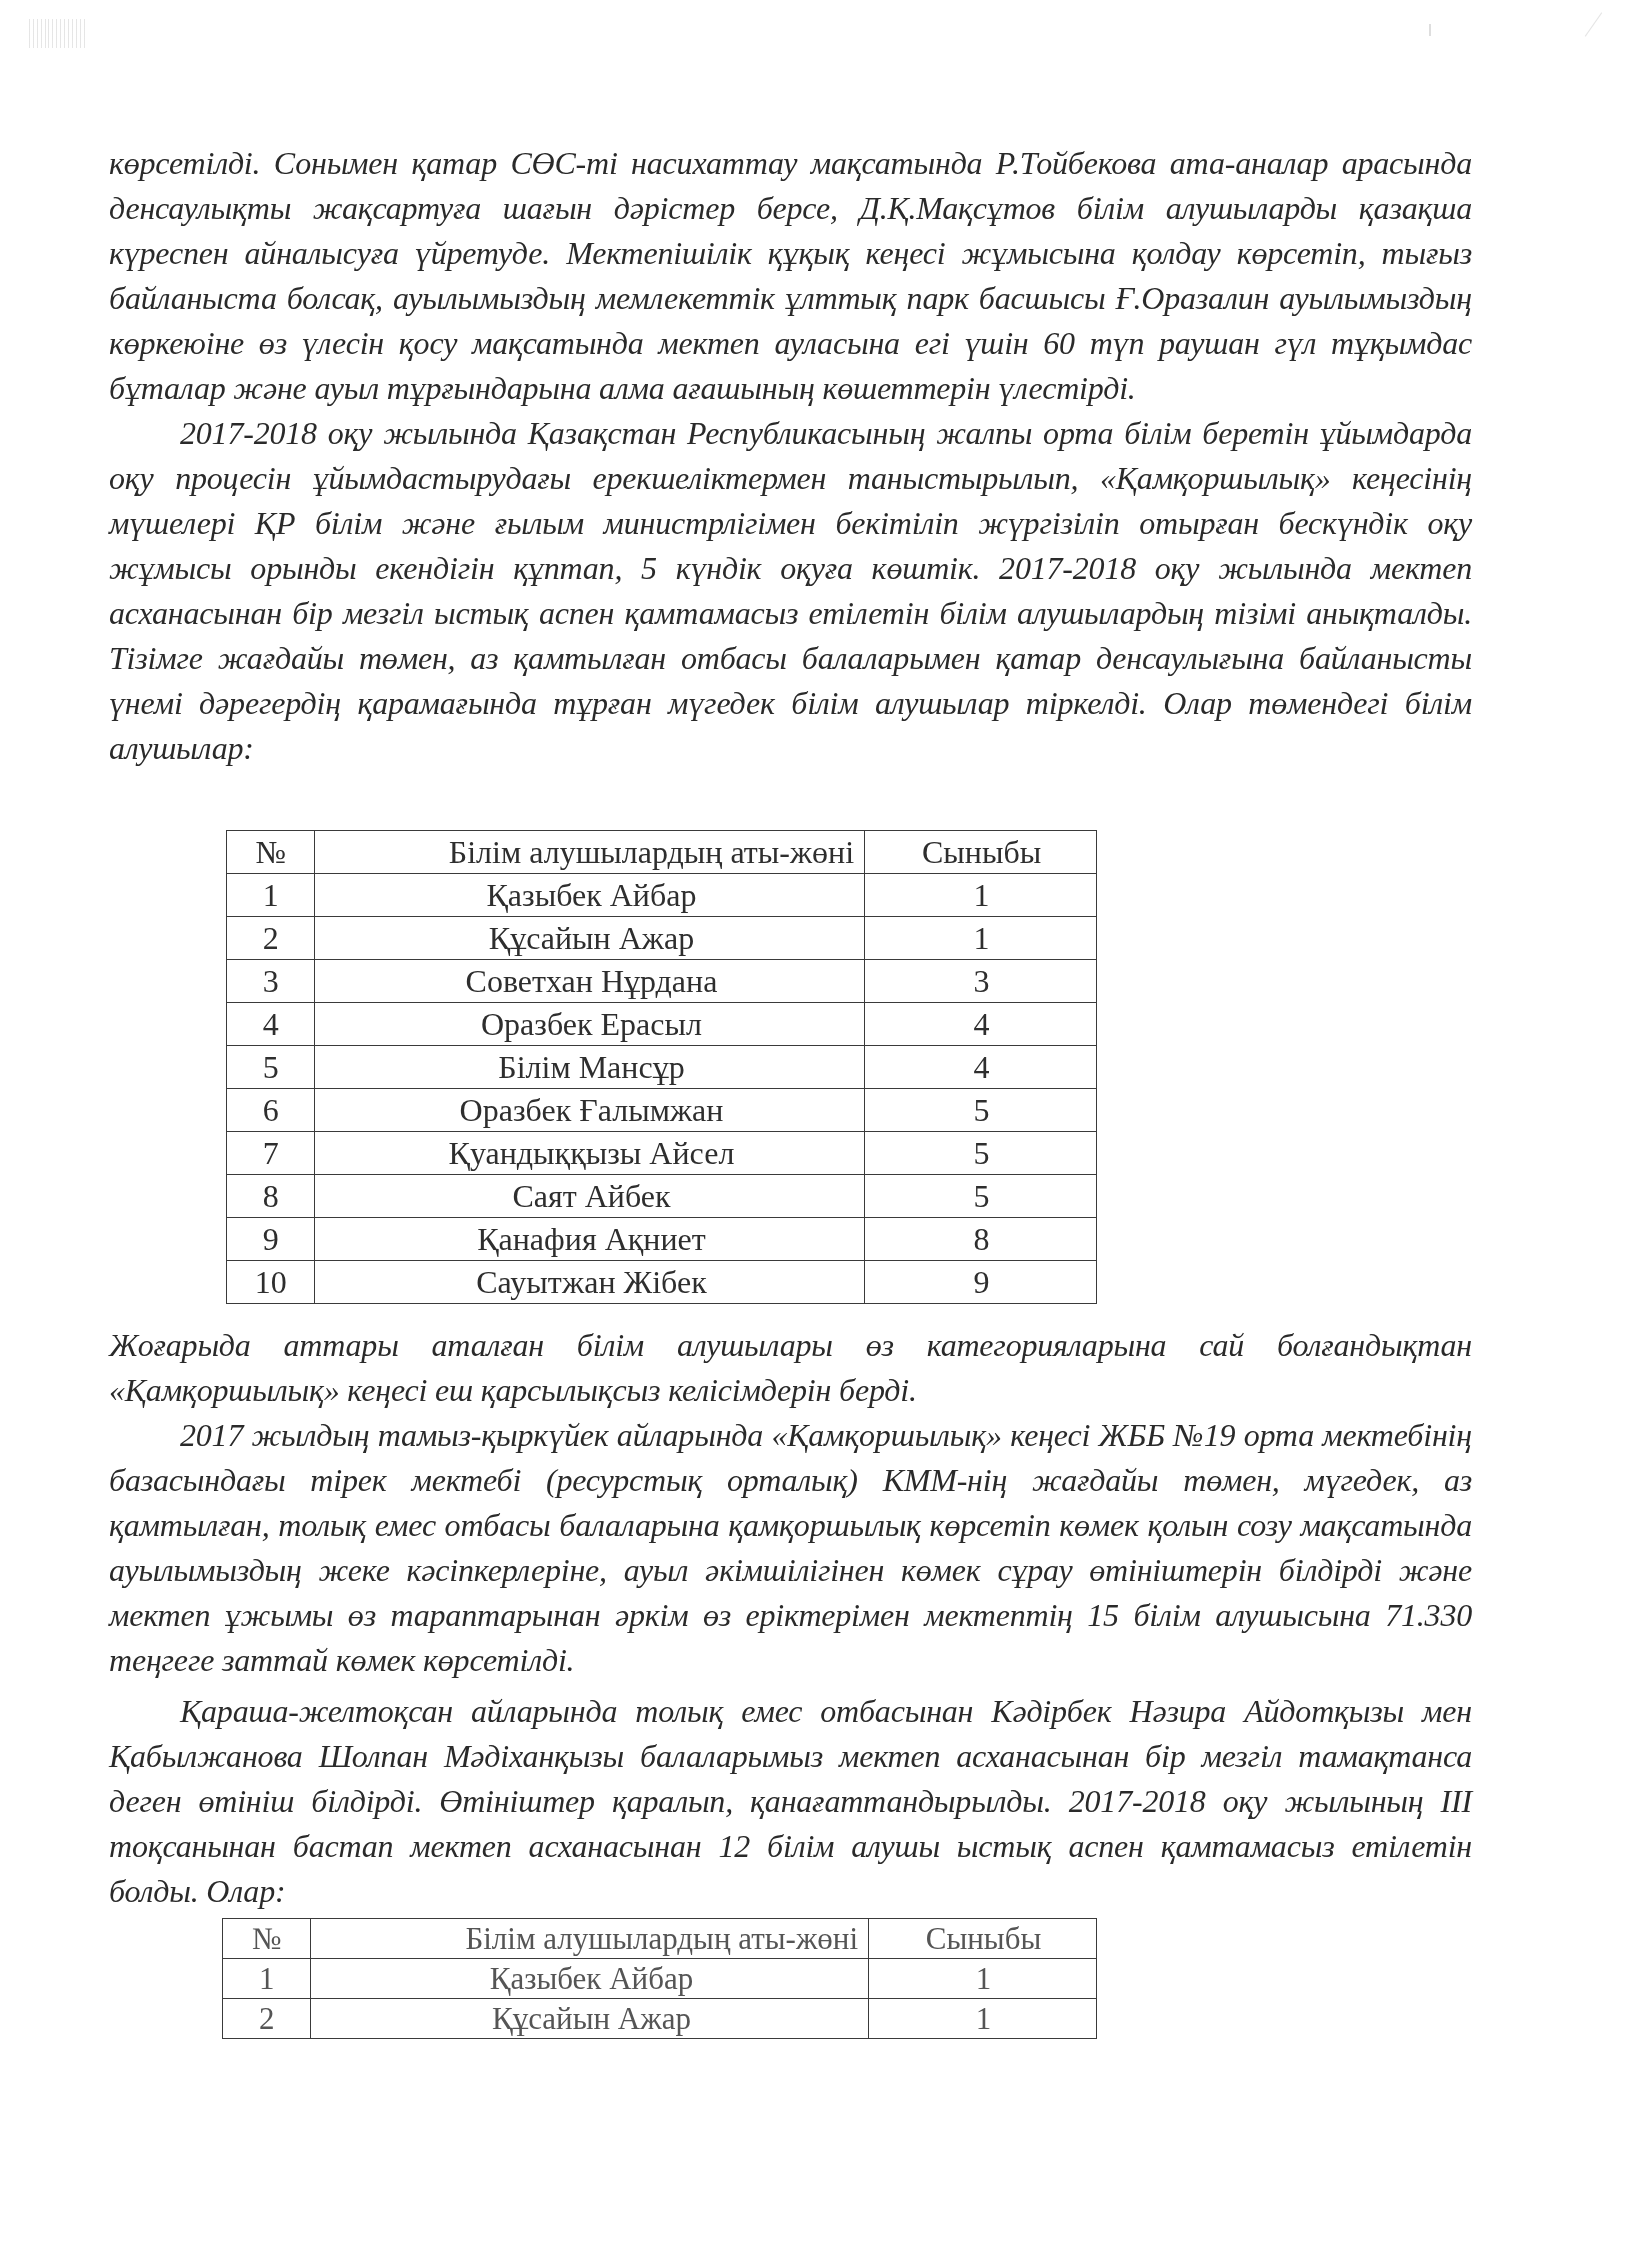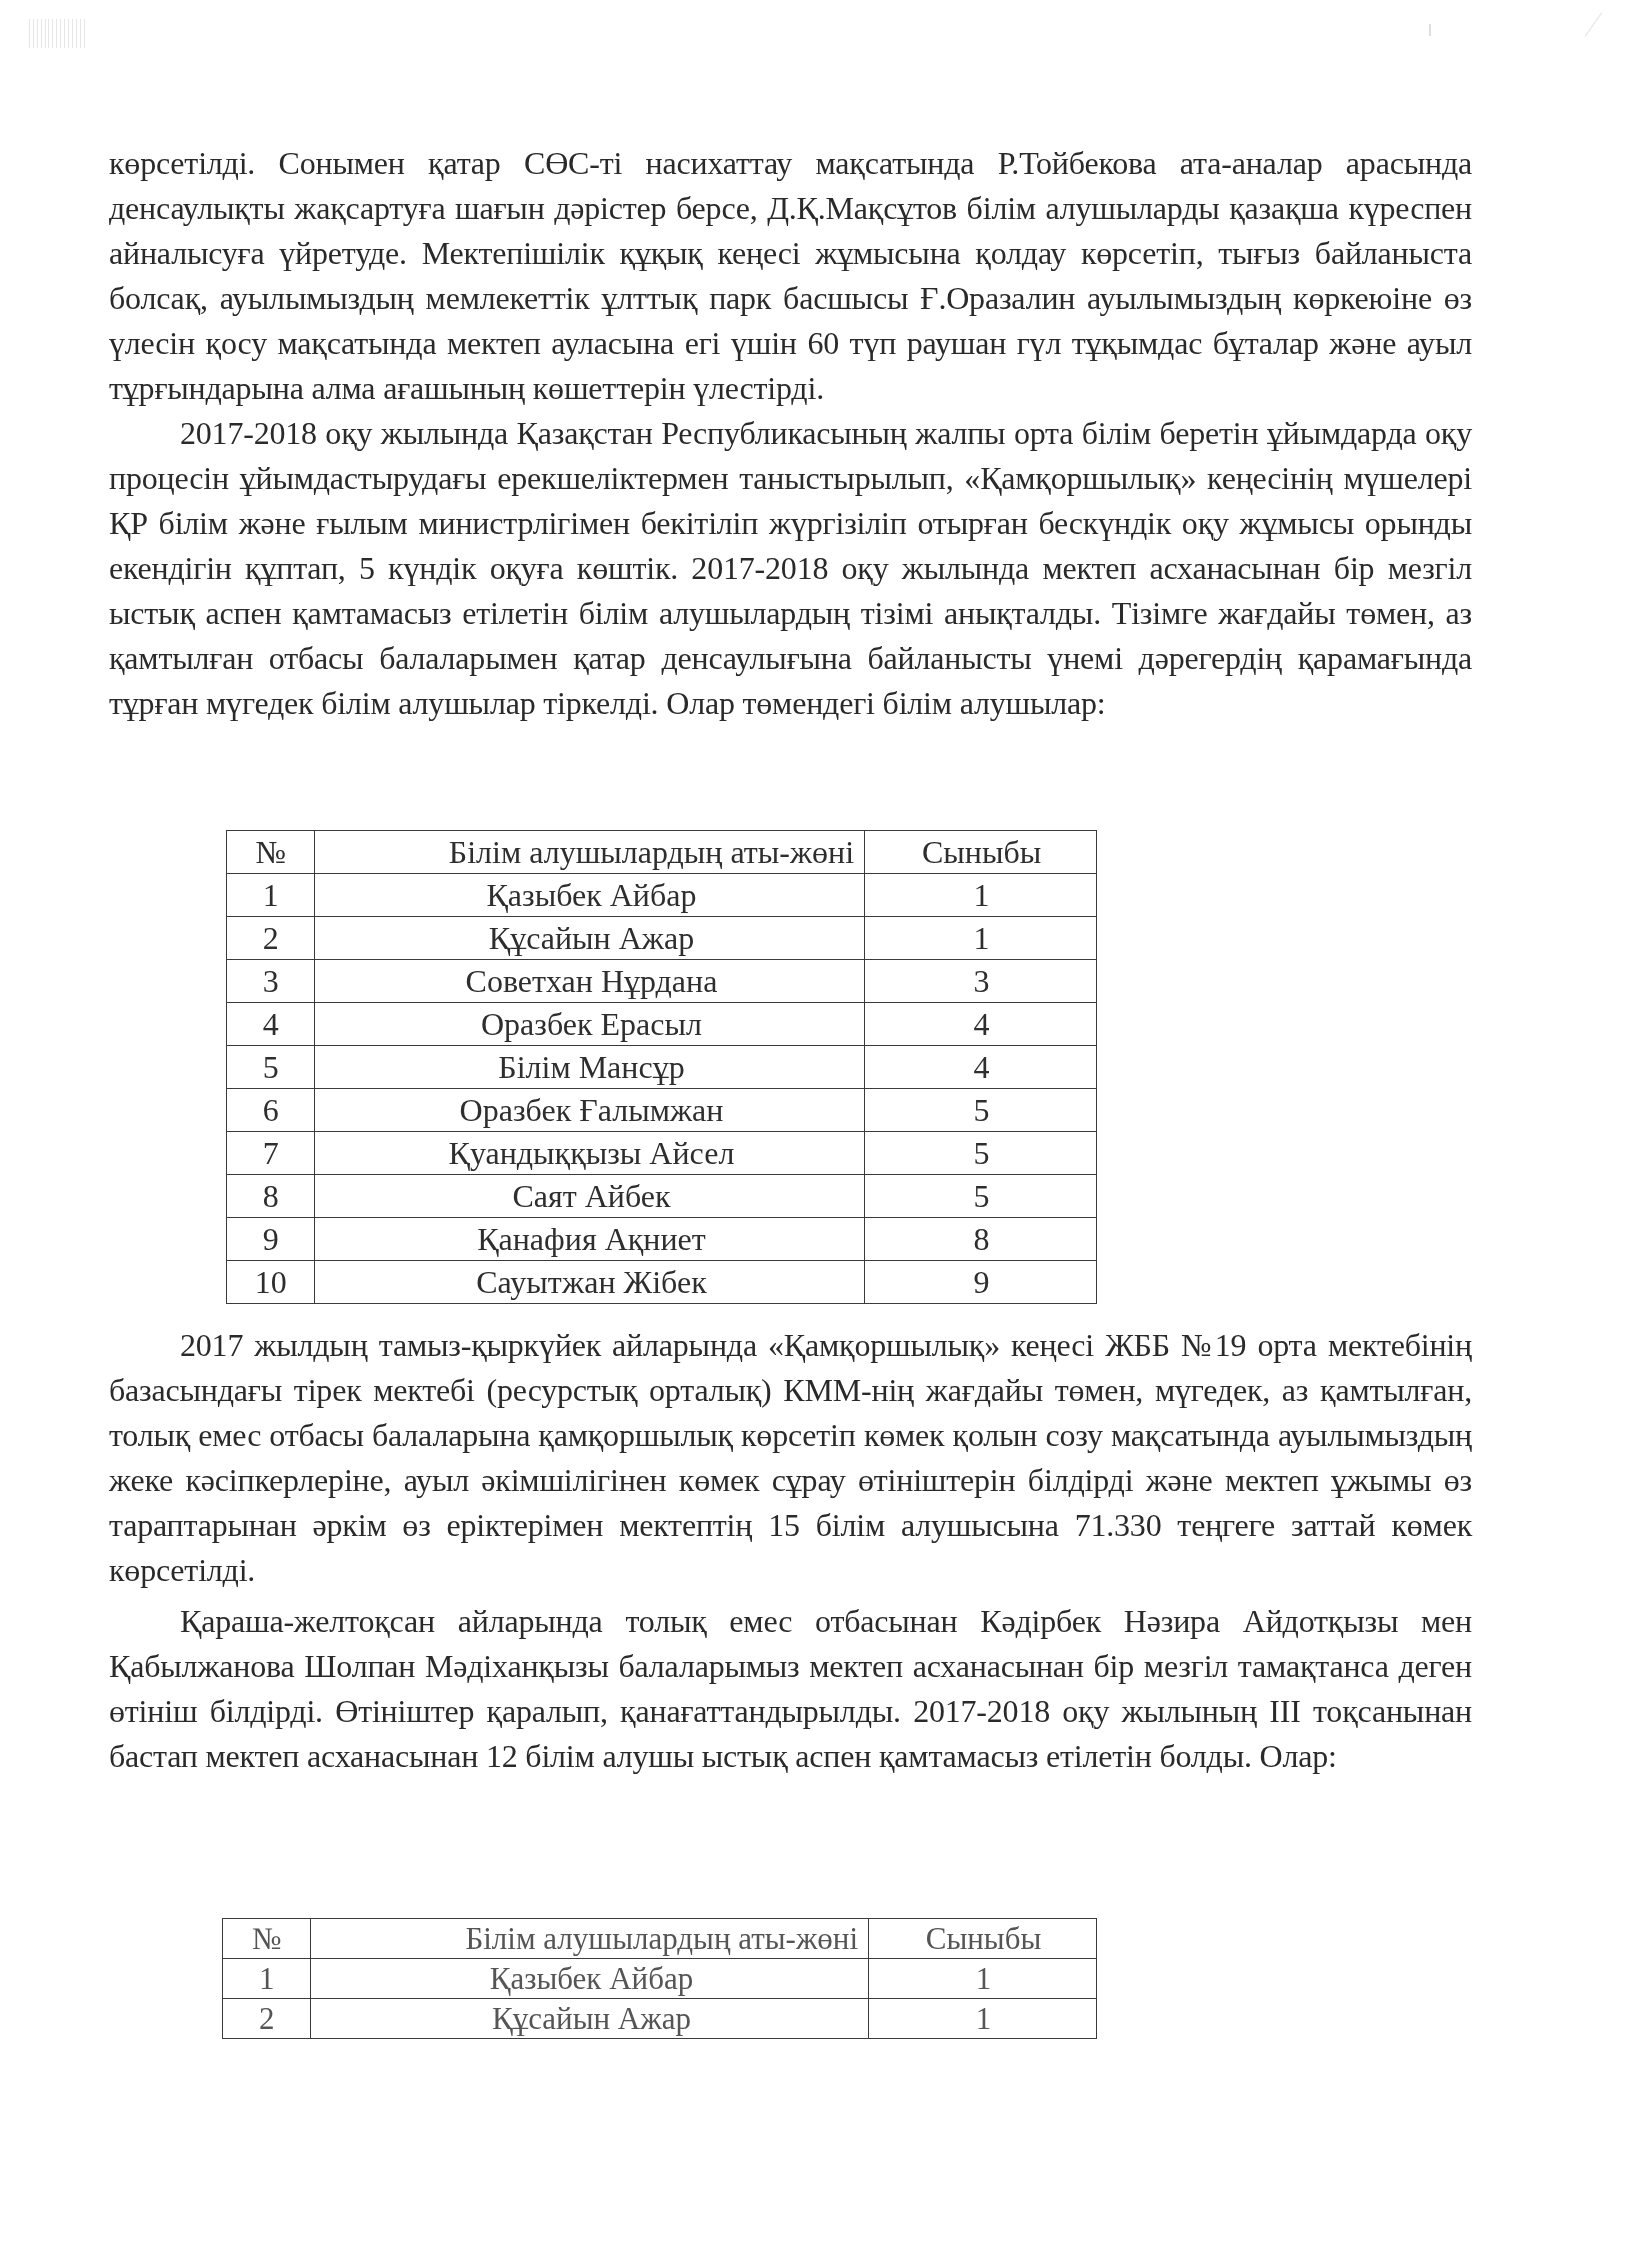--- a/index.html
+++ b/index.html
@@ -21,20 +21,21 @@
       top: 141px;
       width: 1363px;
     }
     .para {
       margin: 0;
       font-size: 32px;
       line-height: 45px;
       text-align: justify;
       text-align-last: left;
       letter-spacing: -0.2px;
+      font-style: italic;
     }
     .indent {
       text-indent: 71px;
     }
     .tbl {
       border-collapse: collapse;
       font-size: 32px;
       color: #2e2e2e;
     }
     .tbl td, .tbl th {
@@ -138,20 +139,21 @@
     </tr>
     <tr>
       <td class="c-num">10</td>
       <td class="c-name">Сауытжан Жібек</td>
       <td class="c-cls">9</td>
     </tr>
   </tbody>
 </table>
 
 <div class="page" style="top: 1323px;">
+  <p class="para">Жоғарыда аттары аталған білім алушылары өз категорияларына сай болғандықтан «Қамқоршылық» кеңесі еш қарсылықсыз келісімдерін берді.</p>
   <p class="para indent">2017 жылдың тамыз-қыркүйек айларында «Қамқоршылық» кеңесі ЖББ №19 орта мектебінің базасындағы тірек мектебі (ресурстық орталық) КММ-нің жағдайы төмен, мүгедек, аз қамтылған, толық емес отбасы балаларына қамқоршылық көрсетіп көмек қолын созу мақсатында ауылымыздың жеке кәсіпкерлеріне, ауыл әкімшілігінен көмек сұрау өтініштерін білдірді және мектеп ұжымы өз тараптарынан әркім өз еріктерімен мектептің 15 білім алушысына 71.330 теңгеге заттай көмек көрсетілді.</p>
   <p class="para indent" style="margin-top: 5.8px;">Қараша-желтоқсан айларында толық емес отбасынан Кәдірбек Нәзира Айдотқызы мен Қабылжанова Шолпан Мәдіханқызы балаларымыз мектеп асханасынан бір мезгіл тамақтанса деген өтініш білдірді. Өтініштер қаралып, қанағаттандырылды. 2017-2018 оқу жылының ІІІ тоқсанынан бастап мектеп асханасынан 12 білім алушы ыстық аспен қамтамасыз етілетін болды. Олар:</p>
 </div>
 
 <table class="tbl tbl2">
   <thead>
     <tr>
       <th class="c-num w-num">№</th>
       <th class="c-name-h w-name">Білім алушылардың аты-жөні</th>
       <th class="c-cls">Сыныбы</th>

